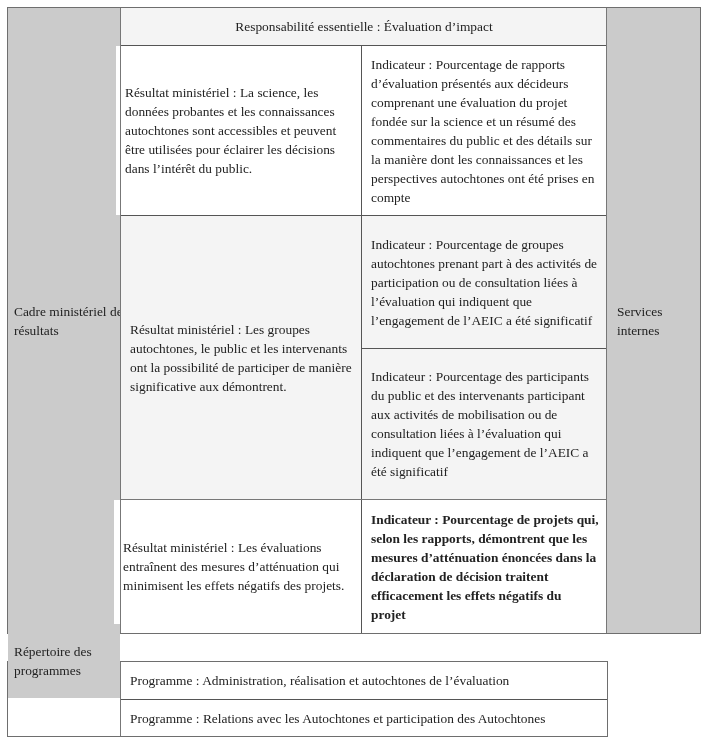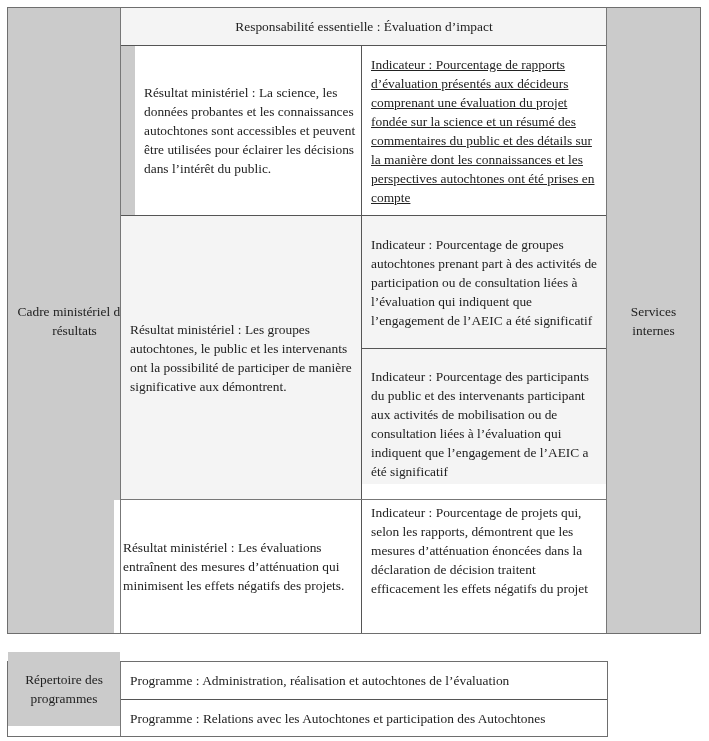--- a/index.html
+++ b/index.html
@@ -5,76 +5,76 @@
     html, body { margin: 0; padding: 0; background: #ffffff; }
     body { width: 709px; height: 741px; position: relative; overflow: hidden;
            font-family: "Liberation Serif", "DejaVu Serif", serif; color: #222; font-size: 13.4px; line-height: 19px; }
     .box { position: absolute; box-sizing: border-box; }
     .grey { background: #cbcbcb; }
     .frame-main { left: 7px; top: 7px; width: 694px; height: 627px; border: 1.5px solid #6e6e6e; }
     .vline { position: absolute; width: 1px; background: #555; }
     .hline { position: absolute; height: 1px; background: #555; }
     .cell { position: absolute; box-sizing: border-box; display: flex; align-items: center; }
     .pad { padding: 0 8px 0 9px; }
-    .center { justify-content: center; text-align: center; }
+    .center { justify-content: center; }
     .light { background: #f4f4f4; }
     .white { background: #ffffff; }
   </style>
 </head>
 <body>
 
 <div class="box frame-main"></div>
 
 <div class="cell center grey" style="left:8px; top:8px; width:133px; height:625px; padding:8px 6px;">
   <span>Cadre ministériel des résultats</span>
 </div>
 
 <div class="cell center grey" style="left:607px; top:8px; width:93px; height:625px; padding:14px 10px;">
   <span>Services internes</span>
 </div>
 
 <div class="cell center light" style="left:121px; top:8px; width:486px; height:37px;">
   <span>Responsabilité essentielle : Évaluation d’impact</span>
 </div>
 
-<div class="cell pad white" style="left:135px; top:46px; width:240px; height:169px;">
+<div class="cell pad white" style="left:116px; top:46px; width:240px; height:169px;">
   <span>Résultat ministériel : La science, les données probantes et les connaissances autochtones sont accessibles et peuvent être utilisées pour éclairer les décisions dans l’intérêt du public.</span>
 </div>
-<div class="cell pad white" style="left:362px; top:46px; width:245px; height:169px;text-decoration:underline;">
+<div class="cell pad white" style="left:362px; top:46px; width:245px; height:169px;">
   <span>Indicateur : Pourcentage de rapports d’évaluation présentés aux décideurs comprenant une évaluation du projet fondée sur la science et un résumé des commentaires du public et des détails sur la manière dont les connaissances et les perspectives autochtones ont été prises en compte</span>
 </div>
 
 <div class="cell pad light" style="left:121px; top:216px; width:240px; height:283px;">
   <span>Résultat ministériel : Les groupes autochtones, le public et les intervenants ont la possibilité de participer de manière significative aux démontrent.</span>
 </div>
 <div class="cell pad light" style="left:362px; top:216px; width:245px; height:132px;">
   <span>Indicateur : Pourcentage de groupes autochtones prenant part à des activités de participation ou de consultation liées à l’évaluation qui indiquent que l’engagement de l’AEIC a été significatif</span>
 </div>
 <div class="cell pad light" style="left:362px; top:349px; width:245px; height:150px;">
   <span>Indicateur : Pourcentage des participants du public et des intervenants participant aux activités de mobilisation ou de consultation liées à l’évaluation qui indiquent que l’engagement de l’AEIC a été significatif</span>
 </div>
 
 <div class="cell pad white" style="left:114px; top:500px; width:240px; height:133px;">
   <span>Résultat ministériel : Les évaluations entraînent des mesures d’atténuation qui minimisent les effets négatifs des projets.</span>
 </div>
-<div class="cell pad white" style="left:362px; top:484px; width:245px; height:133px;">
+<div class="cell pad white" style="left:362px; top:500px; width:245px; height:133px;font-weight:bold;">
   <span>Indicateur : Pourcentage de projets qui, selon les rapports, démontrent que les mesures d’atténuation énoncées dans la déclaration de décision traitent efficacement les effets négatifs du projet</span>
 </div>
 
 <div class="vline" style="left:120px; top:8px; height:625px; background:#777;"></div>
 <div class="vline" style="left:361px; top:45px; height:588px;"></div>
 <div class="vline" style="left:606px; top:8px; height:625px; background:#777;"></div>
 <div class="hline" style="left:121px; top:45px; width:485px;"></div>
 <div class="hline" style="left:121px; top:215px; width:485px;"></div>
 <div class="hline" style="left:362px; top:348px; width:244px;"></div>
 <div class="hline" style="left:121px; top:499px; width:485px; background:#777;"></div>
 
 <div class="box" style="left:7px; top:661px; width:601px; height:76px; border:1.5px solid #6e6e6e;"></div>
 
-<div class="cell center grey" style="left:8px; top:652px; width:112px; height:74px; padding:0 6px;">
+<div class="cell center grey" style="left:8px; top:624px; width:112px; height:74px; padding:0 6px;">
   <span>Répertoire des programmes</span>
 </div>
 <div class="cell pad white" style="left:121px; top:662px; width:486px; height:37px;">
   <span>Programme : Administration, réalisation et autochtones de l’évaluation</span>
 </div>
 <div class="cell pad white" style="left:121px; top:700px; width:486px; height:36px;">
   <span>Programme : Relations avec les Autochtones et participation des Autochtones</span>
 </div>
 <div class="vline" style="left:120px; top:662px; height:74px; background:#777;"></div>
 <div class="hline" style="left:121px; top:699px; width:486px;"></div>

